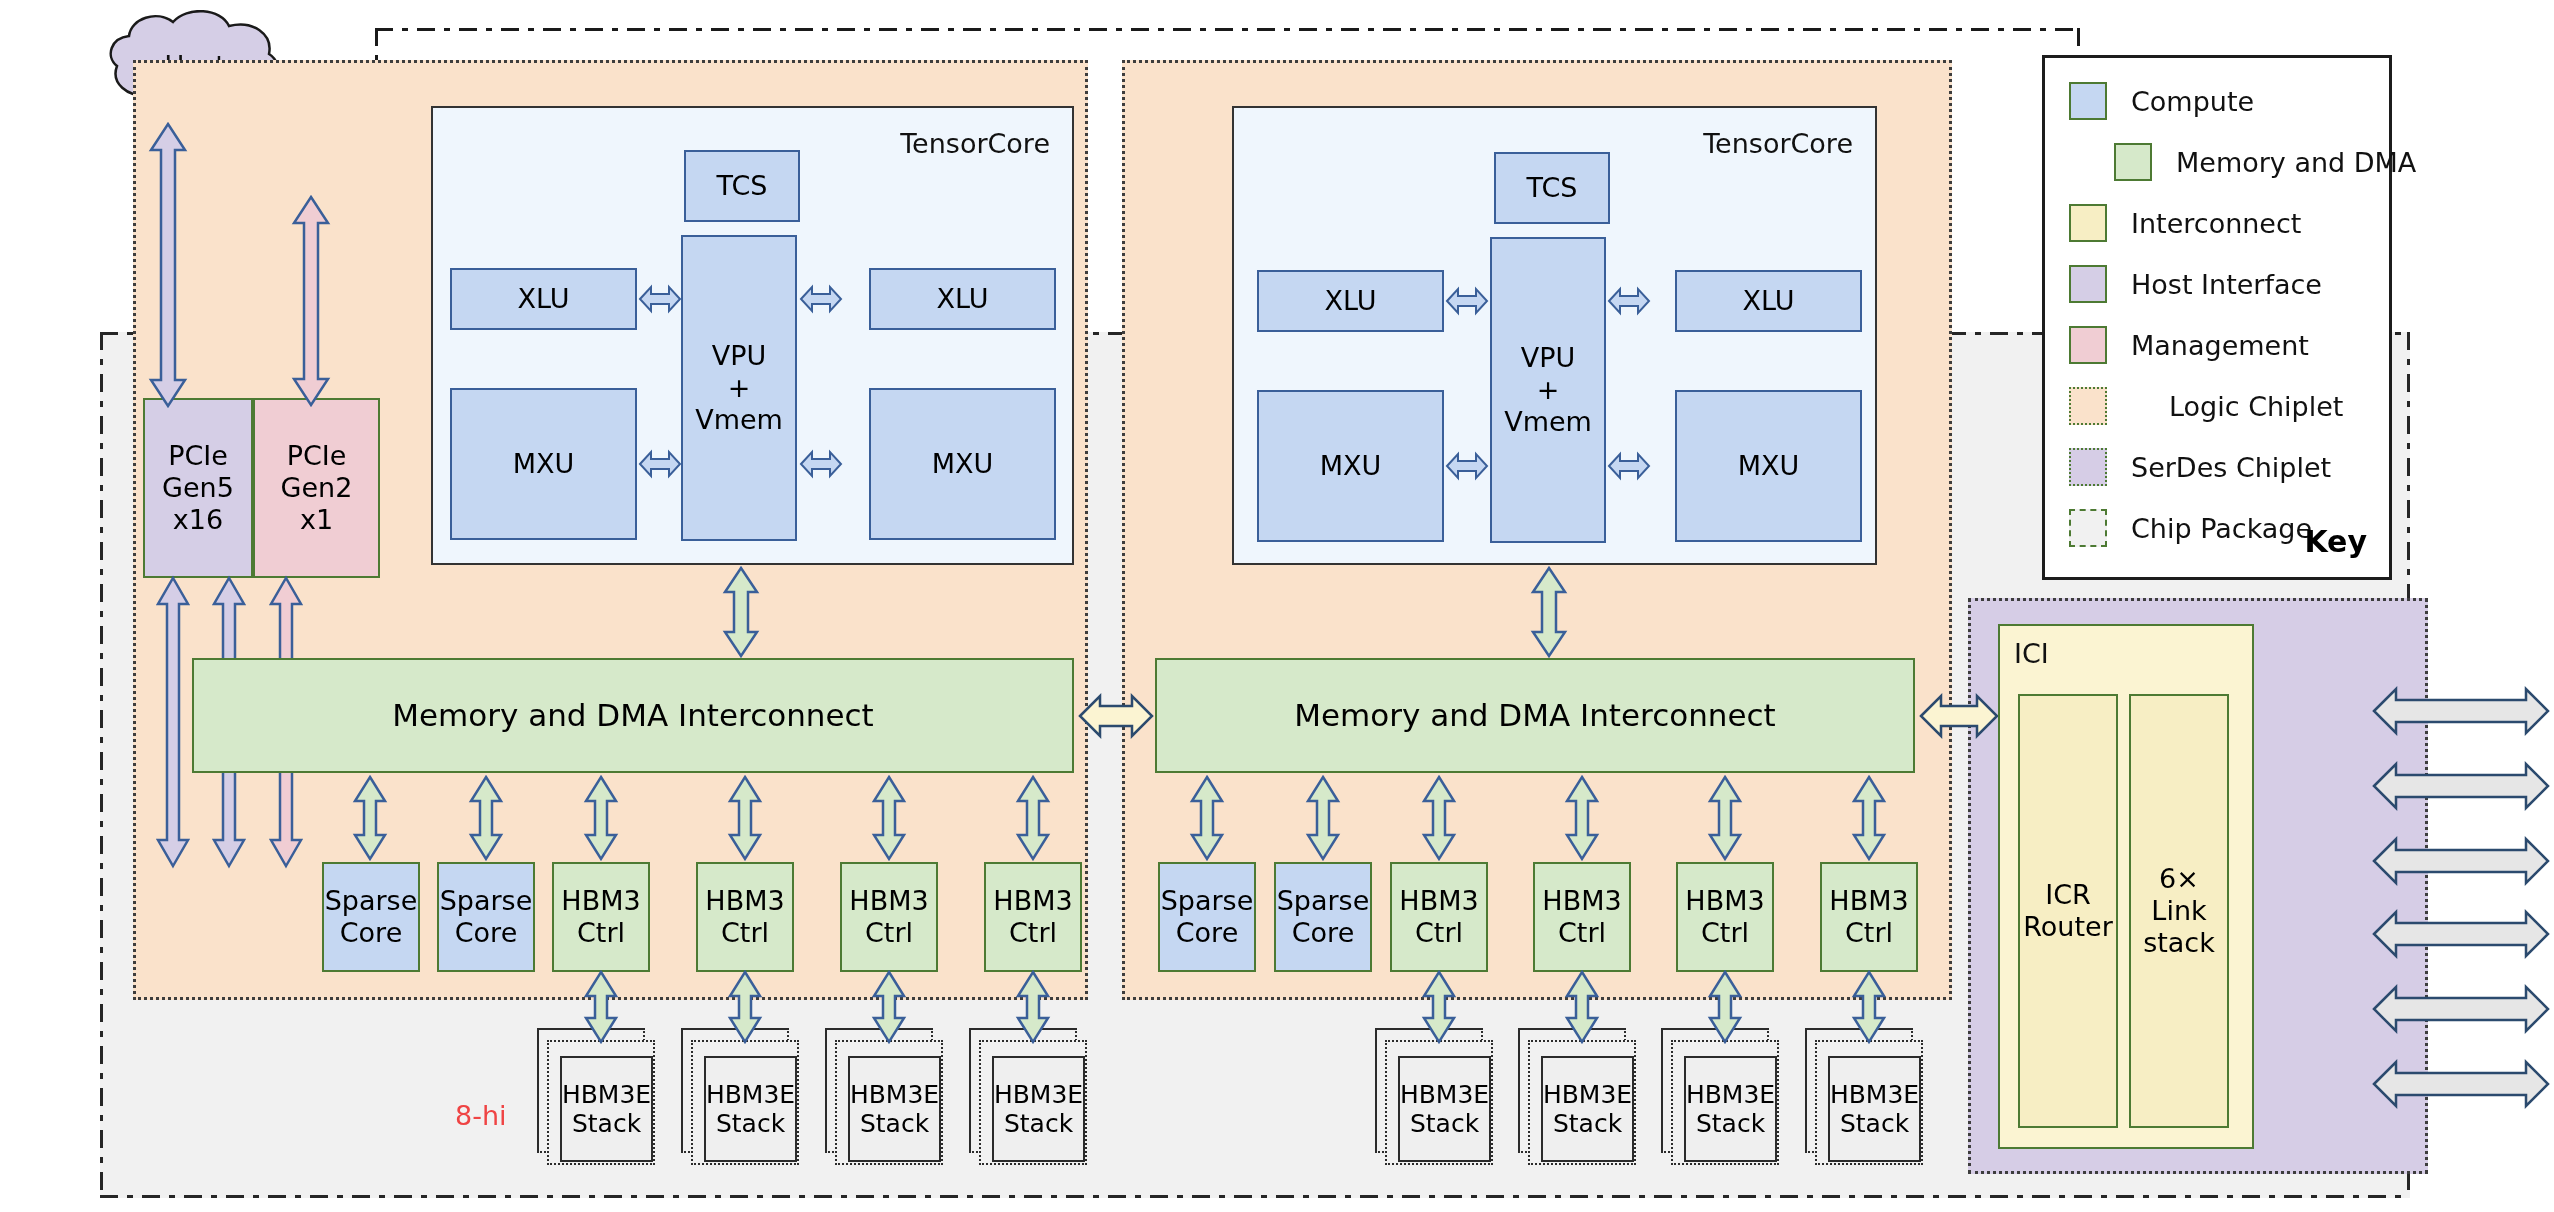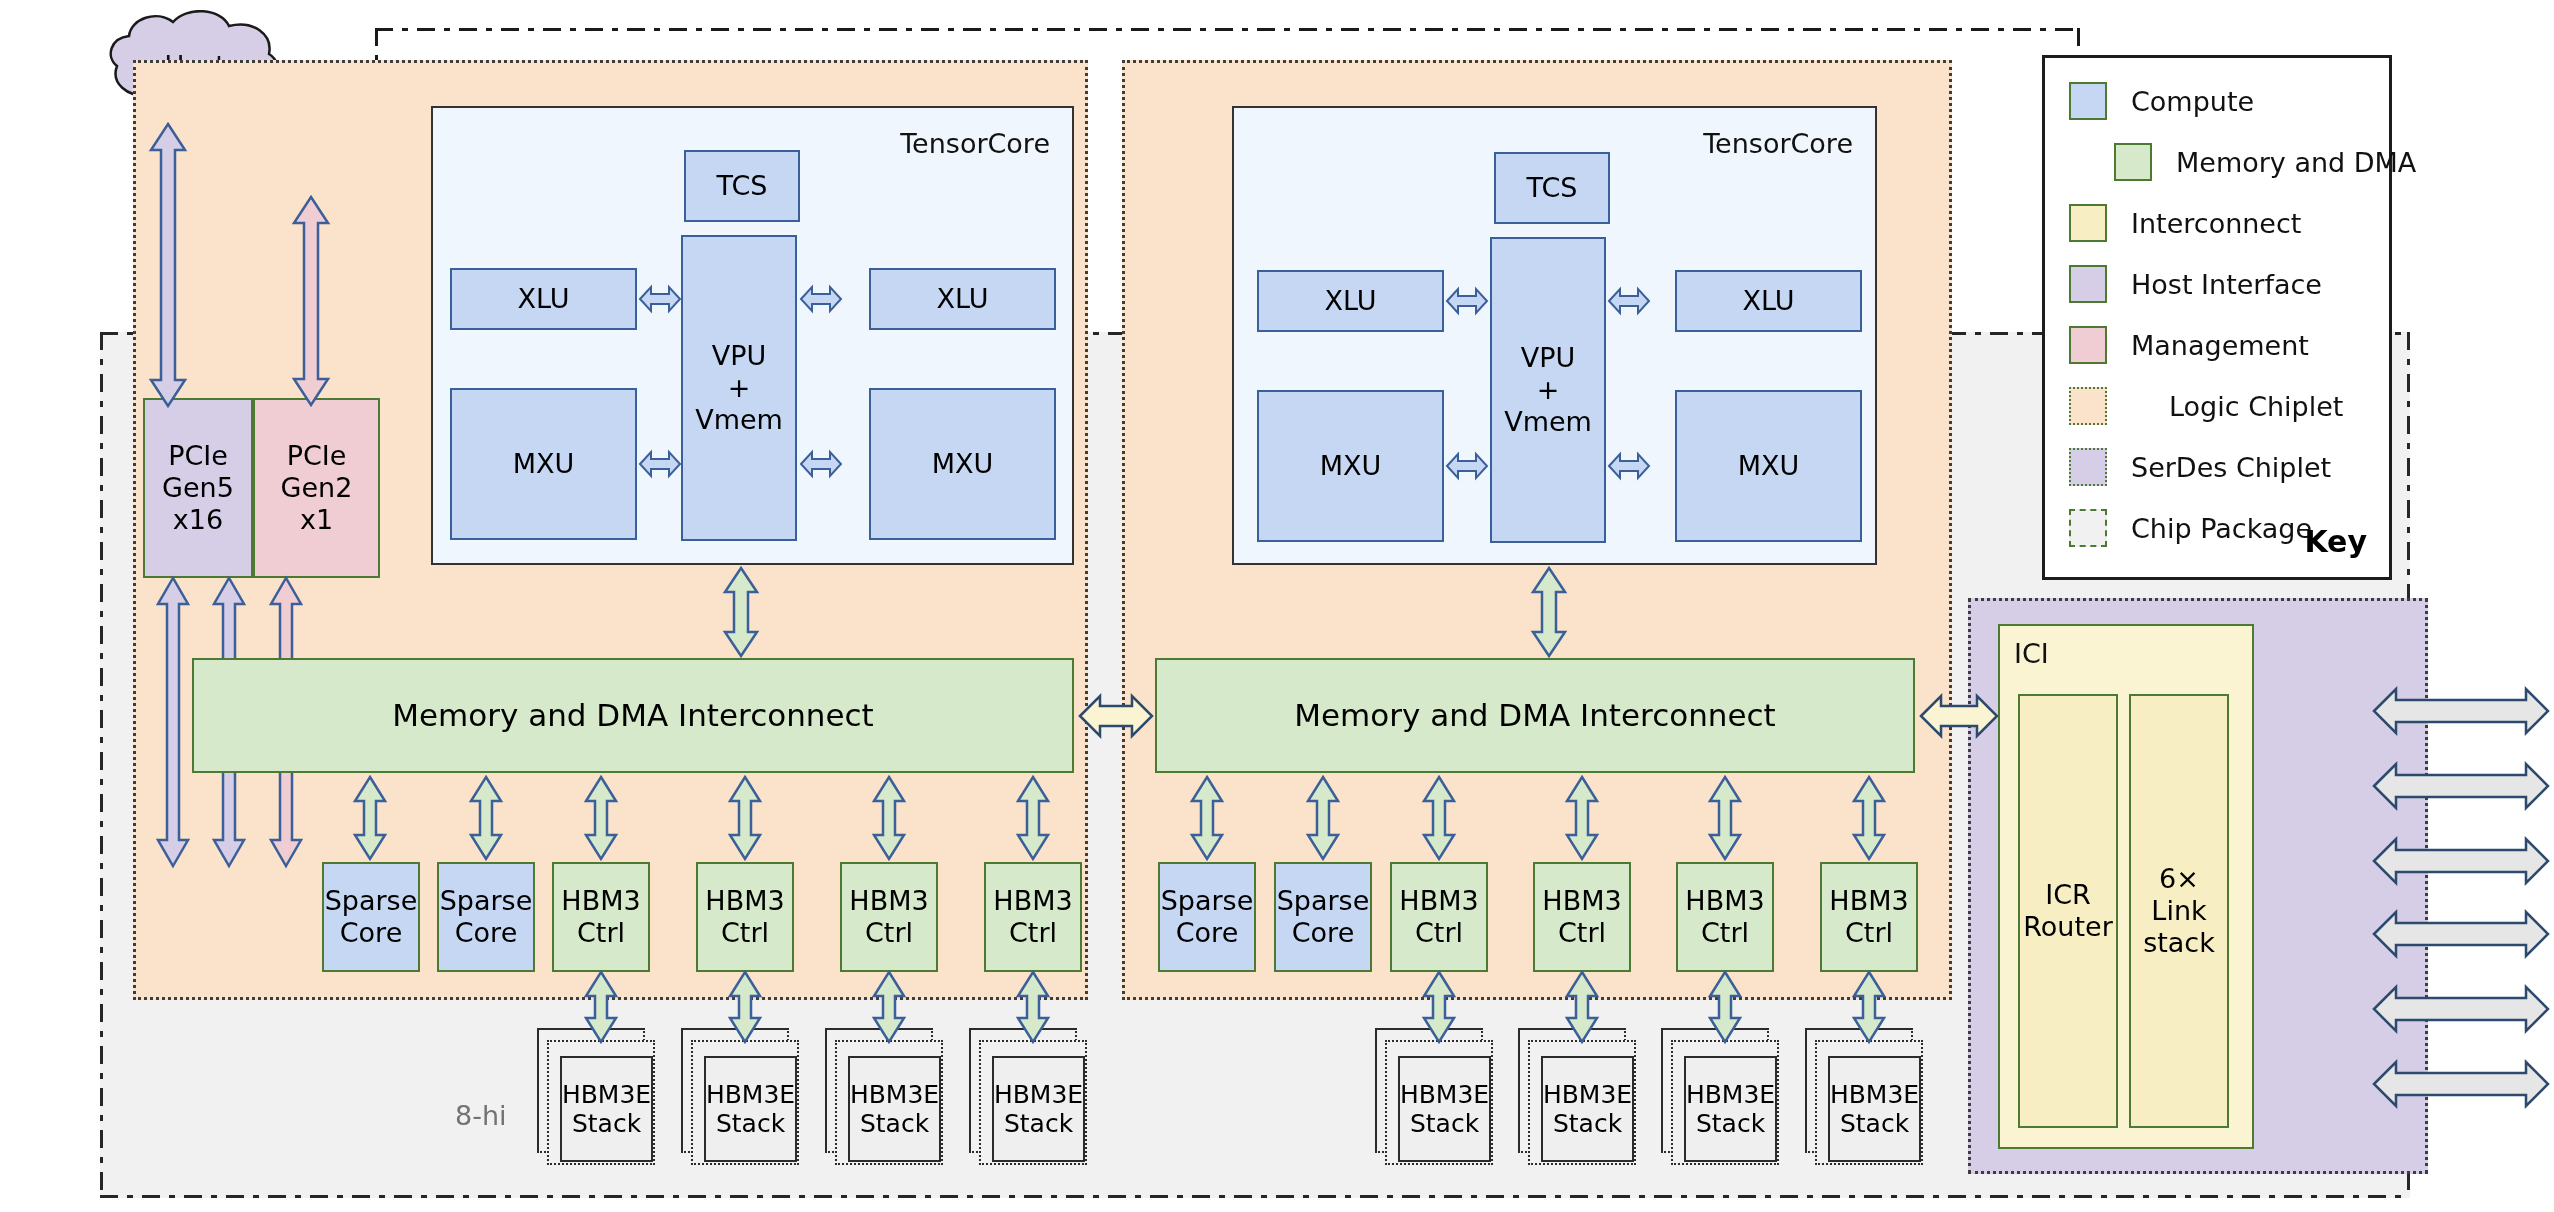--- a/index.html
+++ b/index.html
@@ -43,21 +43,21 @@
   .mgmt{background:#dfafac;}
   .serdesblk{background:#f3e5fb;}
 
   .tc-outer{border:2px solid #333;background:#eff6fd;}
   .tc-inner{border:2px solid #3a5f99;background:#c5d7f2;}
   .tc-label{position:absolute;font-size:27px;color:#111;}
 
   .stack-box{border:2px solid #2b2b2b;background:#efefef;}
   .stack-ghost{border:2px dotted #2b2b2b;background:#f1f1f1;}
 
-  .plain-label{color:#737373;}
+  .plain-label{color:#ef4444;}
 
   
   .cloud{position:absolute;}
   .cloud svg{display:block;}
   .cloud .cl-txt{position:absolute;left:0;top:0;width:100%;height:100%;
      display:flex;align-items:center;justify-content:center;font-size:27px;color:#111;}
 
   .arrow svg{display:block;overflow:visible;}
 
   

